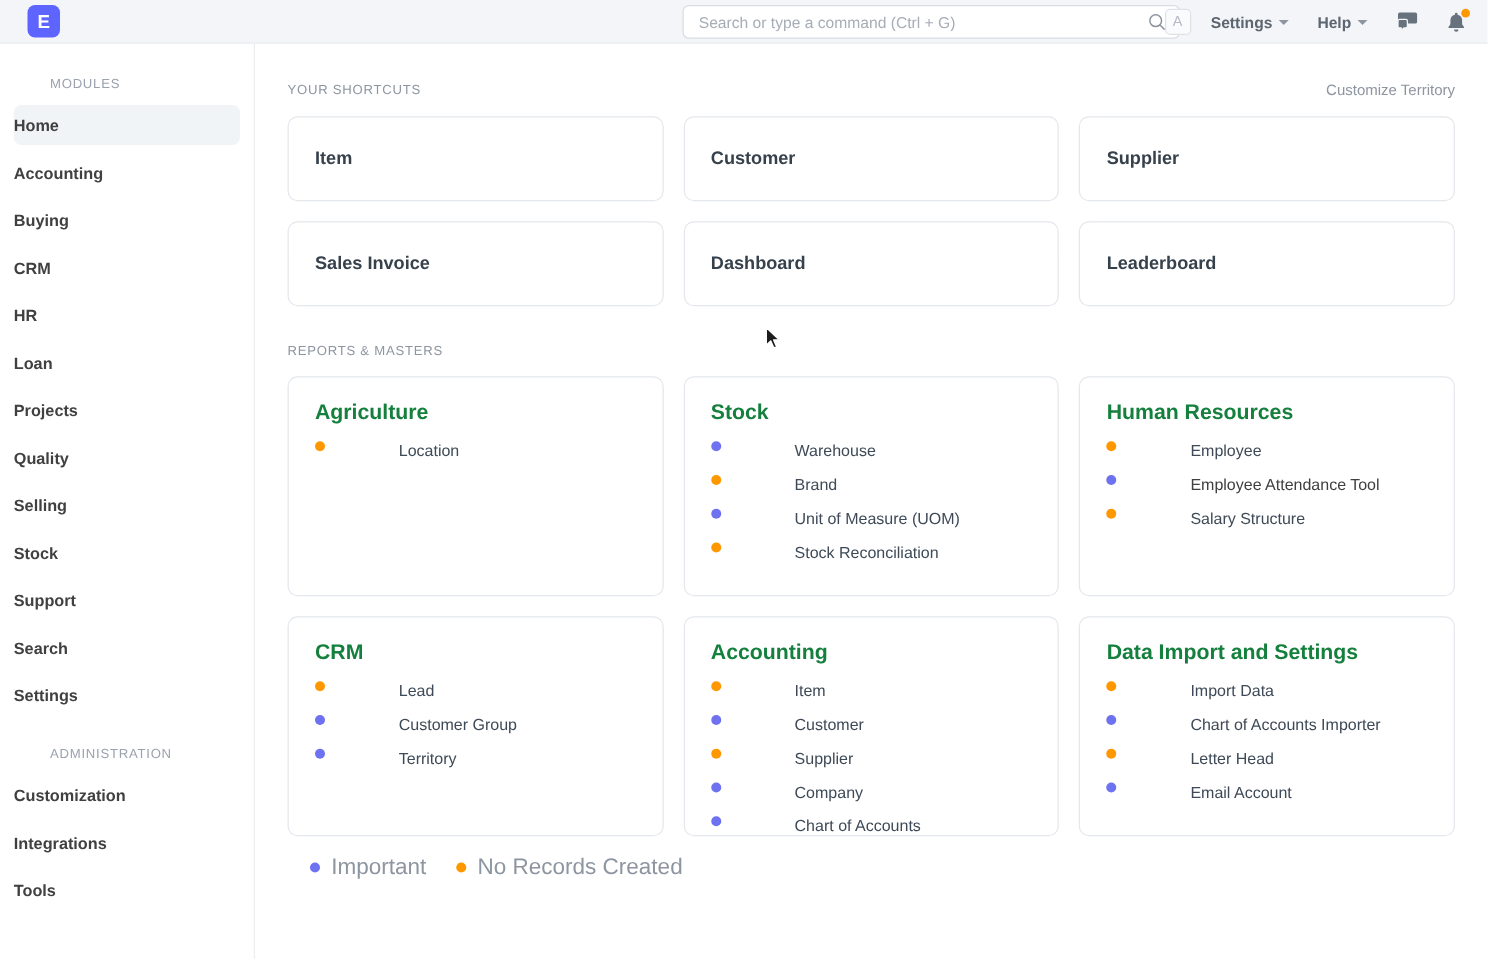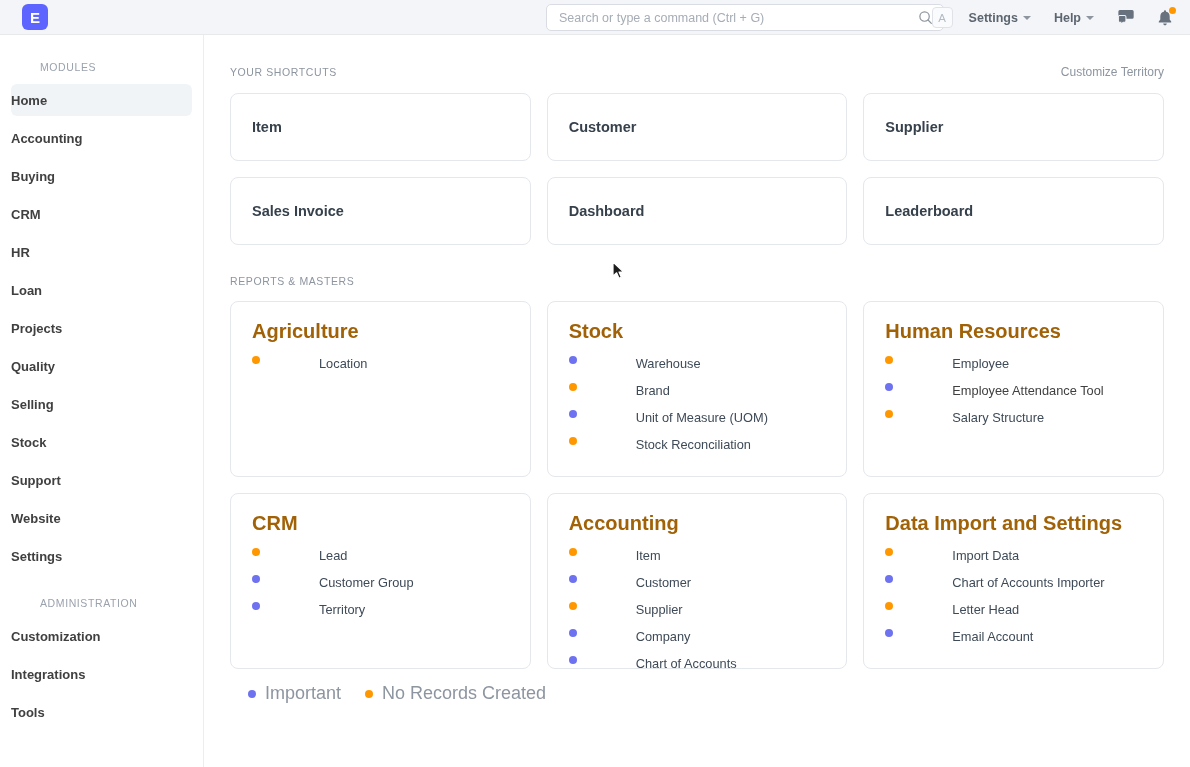--- a/index.html
+++ b/index.html
@@ -162,22 +162,22 @@
   }
   .report-card {
     height: 176px;
     border: 1px solid #e4e7ec;
     border-radius: 8px;
     background: #ffffff;
     padding: 18px 21px;
     overflow: hidden;
   }
   .report-card-title {
-    font-size: 20px; font-weight: bold;
-    color: #a16207;
+    font-size: 17px; font-weight: bold;
+    color: #15803d;
     margin-bottom: 13px;
   }
   .link-row {
     display: flex; 
     height: 27px;
     cursor: pointer;
     gap: 48px;
   }
   .dot {
     width: 8px; height: 8px;
@@ -260,21 +260,21 @@
   <div class="side-item">Accounting</div>
   <div class="side-item">Buying</div>
   <div class="side-item">CRM</div>
   <div class="side-item">HR</div>
   <div class="side-item">Loan</div>
   <div class="side-item">Projects</div>
   <div class="side-item">Quality</div>
   <div class="side-item">Selling</div>
   <div class="side-item">Stock</div>
   <div class="side-item">Support</div>
-  <div class="side-item">Website</div>
+  <div class="side-item">Search</div>
   <div class="side-item">Settings</div>
 
   <div class="side-gap"></div>
 
   <div class="side-heading">ADMINISTRATION</div>
   <div class="side-item">Customization</div>
   <div class="side-item">Integrations</div>
   <div class="side-item">Tools</div>
 </div>
 

